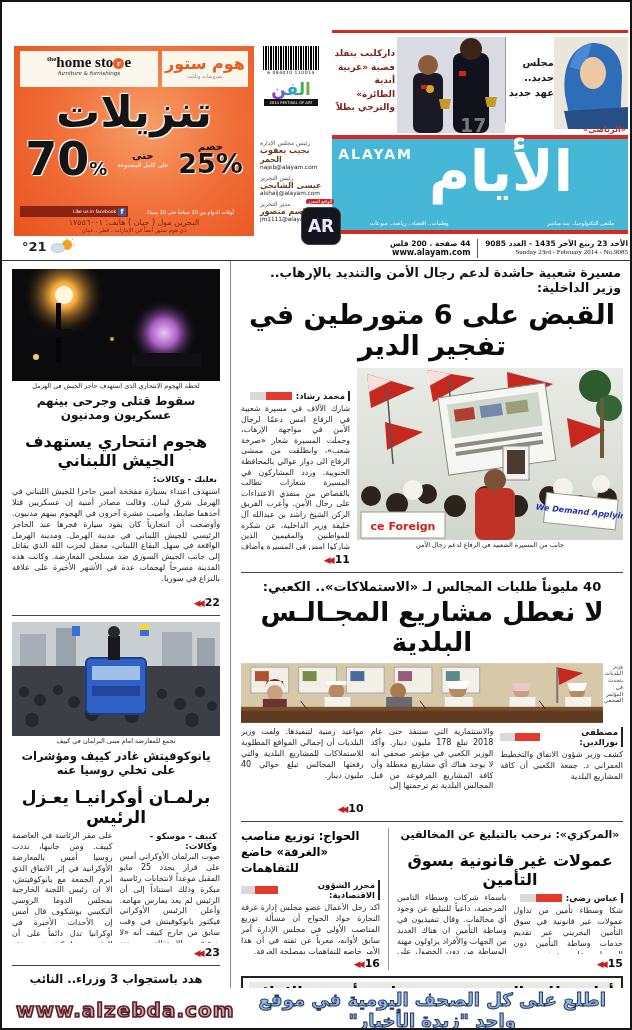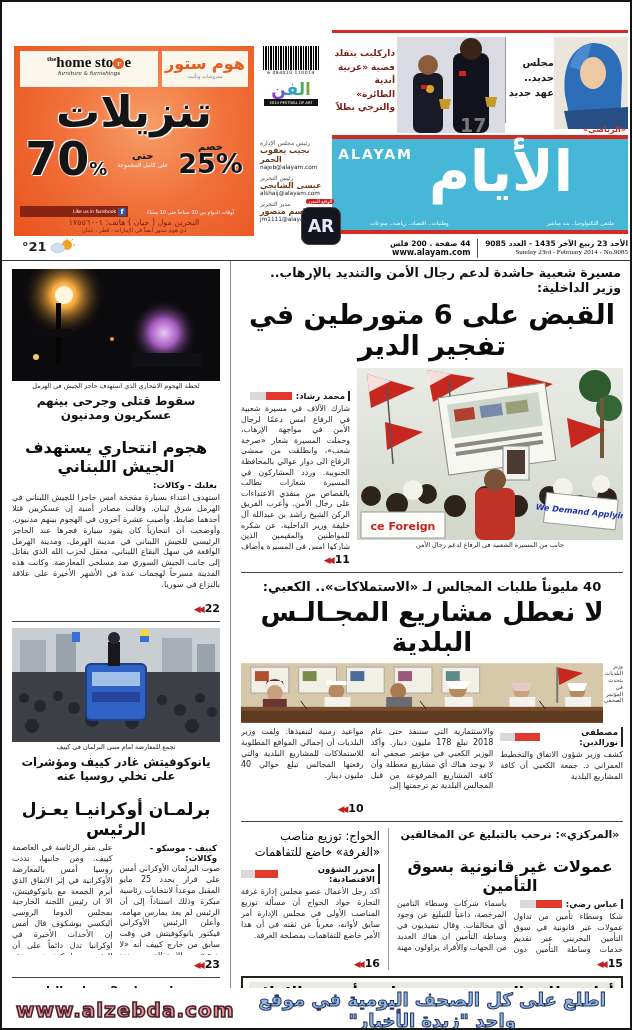--- a/index.html
+++ b/index.html
@@ -96,21 +96,21 @@
   .weather .t { font-weight:bold; font-size:13px; color:#222; }
   .top-rule { position:absolute; left:0; top:258px; width:632px; border-top:1px solid #333; }
 
   
   .col-left { position:absolute; left:0; top:259px; width:228px; height:727px; padding:8px 10px 0; overflow:hidden; }
   .col-main { position:absolute; left:228px; top:259px; width:404px; height:727px;
               border-left:1px solid #888; border-right:1px solid #888; padding:4px 10px 0; overflow:hidden; }
 
   .subhead { font-weight:bold; font-size:12px; text-align:center; color:#111; }
   .headline-xl { font-weight:bold; font-size:26px; text-align:center; color:#0d0d0d; margin:3px 0 6px; }
-  .headline-md { font-weight:bold; font-size:16px; text-align:center; color:#0d0d0d; margin:16px 0 4px; }
+  .headline-md { font-weight:bold; font-size:16px; text-align:center; color:#0d0d0d; margin:10px 0 4px; }
   .body-txt { font-size:8px; line-height:1.36; text-align:justify; color:#1c1c1c; }
   .caption { font-size:6.5px; color:#222; text-align:center; margin-top:1px; }
   .byline { display:flex; align-items:center; gap:4px; font-weight:bold; font-size:8.5px; color:#111;
             border-right:2px solid #222; padding-right:3px; margin-bottom:3px; }
   .chip { display:inline-block; width:42px; height:8px;
           background:linear-gradient(to left,#e23b2e 62%,#d9d9d9 62%); }
   .pageref { display:flex; align-items:center; gap:3px; font-weight:bold; font-size:11px; color:#111; margin-top:3px; }
   .pageref .arr { color:#c42020; font-size:9px; letter-spacing:-3px; }
   .rule { border-top:1px solid #444; margin:6px 0; }
   .cols2 { display:flex; gap:7px; overflow:hidden; }
@@ -128,21 +128,21 @@
   .muni-photo-row { display:flex; gap:3px; margin:2px 0 4px; }
   .muni-capv { width:17px; font-size:5.5px; color:#333; line-height:1.25; text-align:right; }
   .cols3 { display:flex; gap:7px; height:88px; overflow:hidden; }
   .cols3 > div { flex:1; overflow:hidden; display:flex; flex-direction:column; }
 
   .subrow { display:flex; gap:8px; height:142px; margin-top:4px; }
   .subrow .vline { width:1px; background:#999; }
   .ins { width:226px; display:flex; flex-direction:column; }
   .ins .cols2 { height:92px; }
   .cham { flex:1; display:flex; flex-direction:column; }
-  .cham-hl { font-weight:normal; font-size:11.5px; text-align:right; line-height:1.4; }
+  .cham-hl { font-weight:bold; font-size:11.5px; text-align:left; line-height:1.4; }
   .cham .body-txt { overflow:hidden; flex:1; }
 
   .wa-box { border:2px solid #222; background:#fbfbf8; margin-top:6px; padding:4px 6px; height:120px; }
   .wa-hl { background:#e8e8e4; font-weight:bold; font-size:15.5px; text-align:center; padding:2px 0; }
 
   
   .bottom-row { position:absolute; left:0; top:990px; width:632px; height:36px;
                 display:flex; align-items:center; padding:0 14px; gap:10px; }
   .banner-txt { flex:1; text-align:center; font-weight:bold; font-size:18px; color:#93b8e6;
                 -webkit-text-stroke:1px #23355e; letter-spacing:.5px; }

